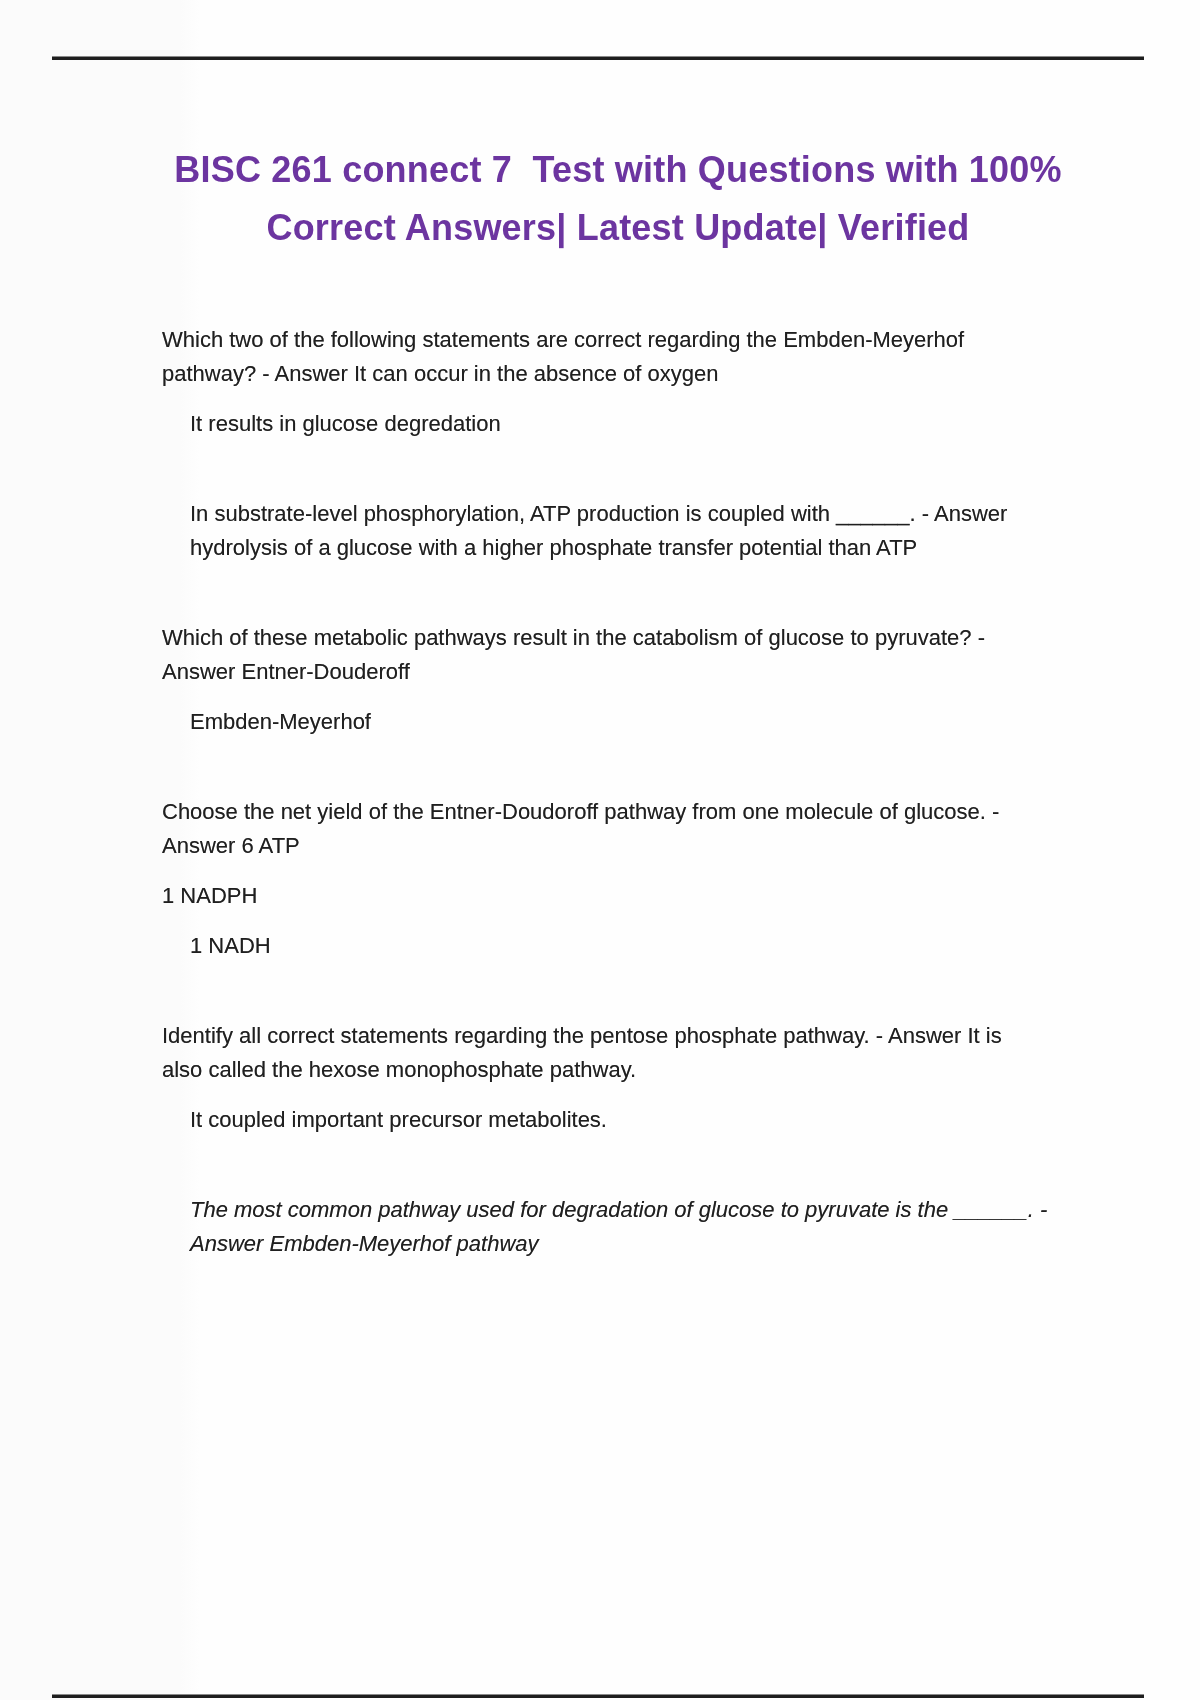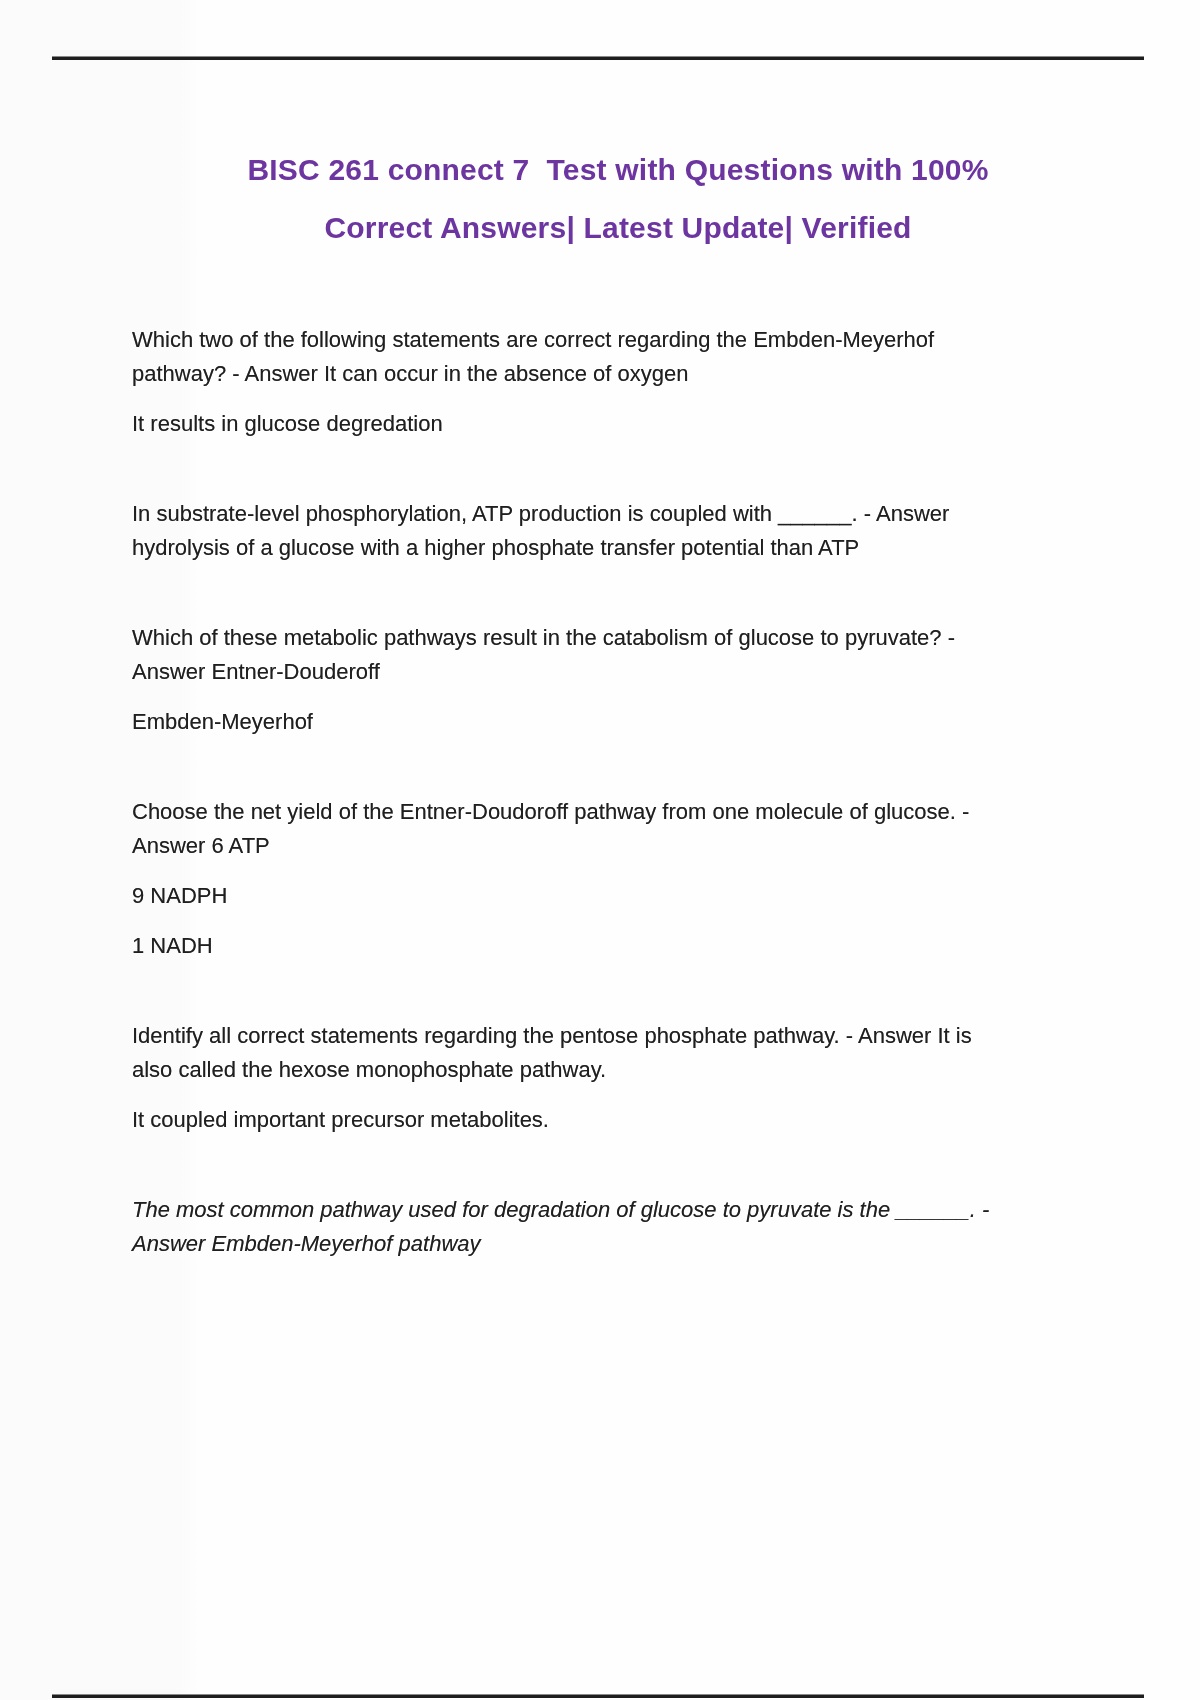--- a/index.html
+++ b/index.html
@@ -29,51 +29,52 @@
   .rule-top { top: 56px; }
   .rule-bottom { top: 1694px; }
 
   .doc-title {
     position: absolute;
     top: 141px;
     left: 146px;
     width: 944px;
     margin: 0;
     text-align: center;
-    font-size: 30px;
+    font-size: 36px;
     font-weight: bold;
     line-height: 58px;
     white-space: pre;
     letter-spacing: 0.2px;
     
   }
 
   .content {
     position: absolute;
     top: 323px;
-    left: 132px;
+    left: 162px;
     width: 944px;
   }
   .qa-group {
     margin: 0 0 56px 0;
   }
   .qa-group:last-child {
     margin-bottom: 0;
     font-style: italic;
   }
   .para {
     margin: 0 0 16px 0;
     font-size: 22px;
     line-height: 34px;
     white-space: pre;
     color: #1f1f1f;
     text-shadow: 0 0 0.6px rgba(40,40,40,0.55); 
   }
   .qa-group .para:last-child {
     margin-bottom: 0;
+    margin-left: 28px;
   }
 </style>
 </head>
 <body>
 
 <div class="page">
   <div class="rule rule-top" style="background: rgb(30, 30, 30);"></div>
 
   <h1 class="doc-title" style="color: rgb(108, 53, 160);">BISC 261 connect 7  Test with Questions with 100%
 Correct Answers| Latest Update| Verified</h1>
@@ -89,21 +90,21 @@
 hydrolysis of a glucose with a higher phosphate transfer potential than ATP</p>
       </div>
       <div class="qa-group">
         <p class="para">Which of these metabolic pathways result in the catabolism of glucose to pyruvate? -
 Answer Entner-Douderoff</p>
         <p class="para">Embden-Meyerhof</p>
       </div>
       <div class="qa-group">
         <p class="para">Choose the net yield of the Entner-Doudoroff pathway from one molecule of glucose. -
 Answer 6 ATP</p>
-        <p class="para">9 NADPH</p>
+        <p class="para">1 NADPH</p>
         <p class="para">1 NADH</p>
       </div>
       <div class="qa-group">
         <p class="para">Identify all correct statements regarding the pentose phosphate pathway. - Answer It is
 also called the hexose monophosphate pathway.</p>
         <p class="para">It coupled important precursor metabolites.</p>
       </div>
       <div class="qa-group">
         <p class="para">The most common pathway used for degradation of glucose to pyruvate is the ______. -
 Answer Embden-Meyerhof pathway</p>

